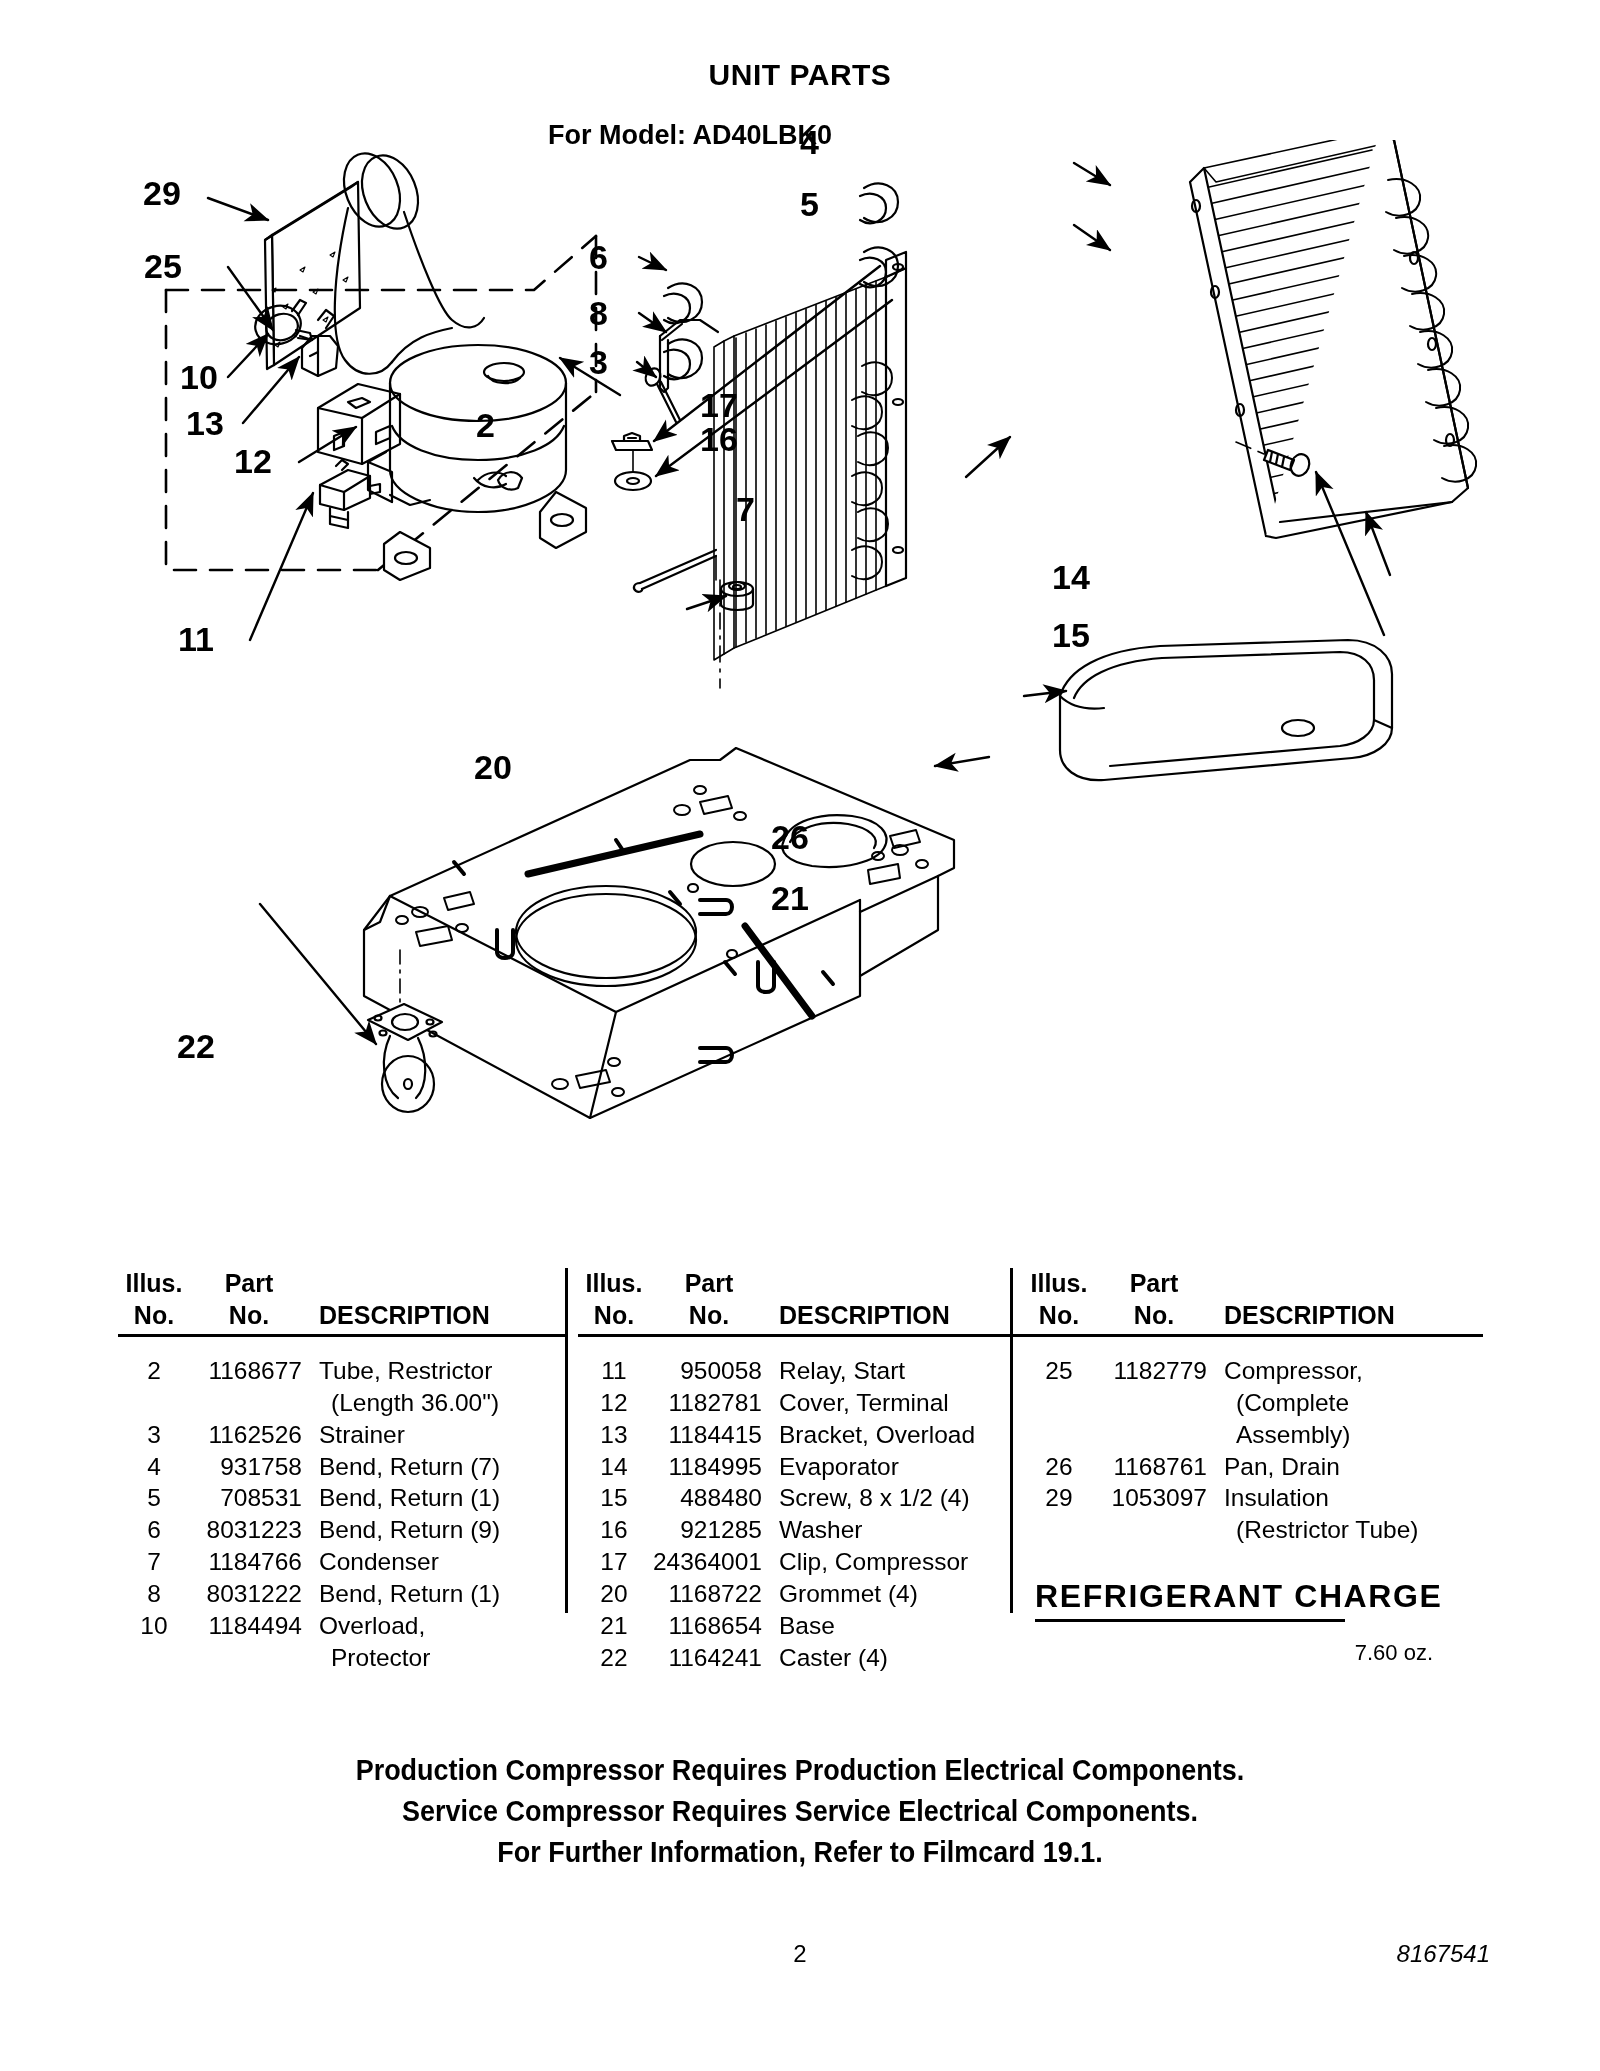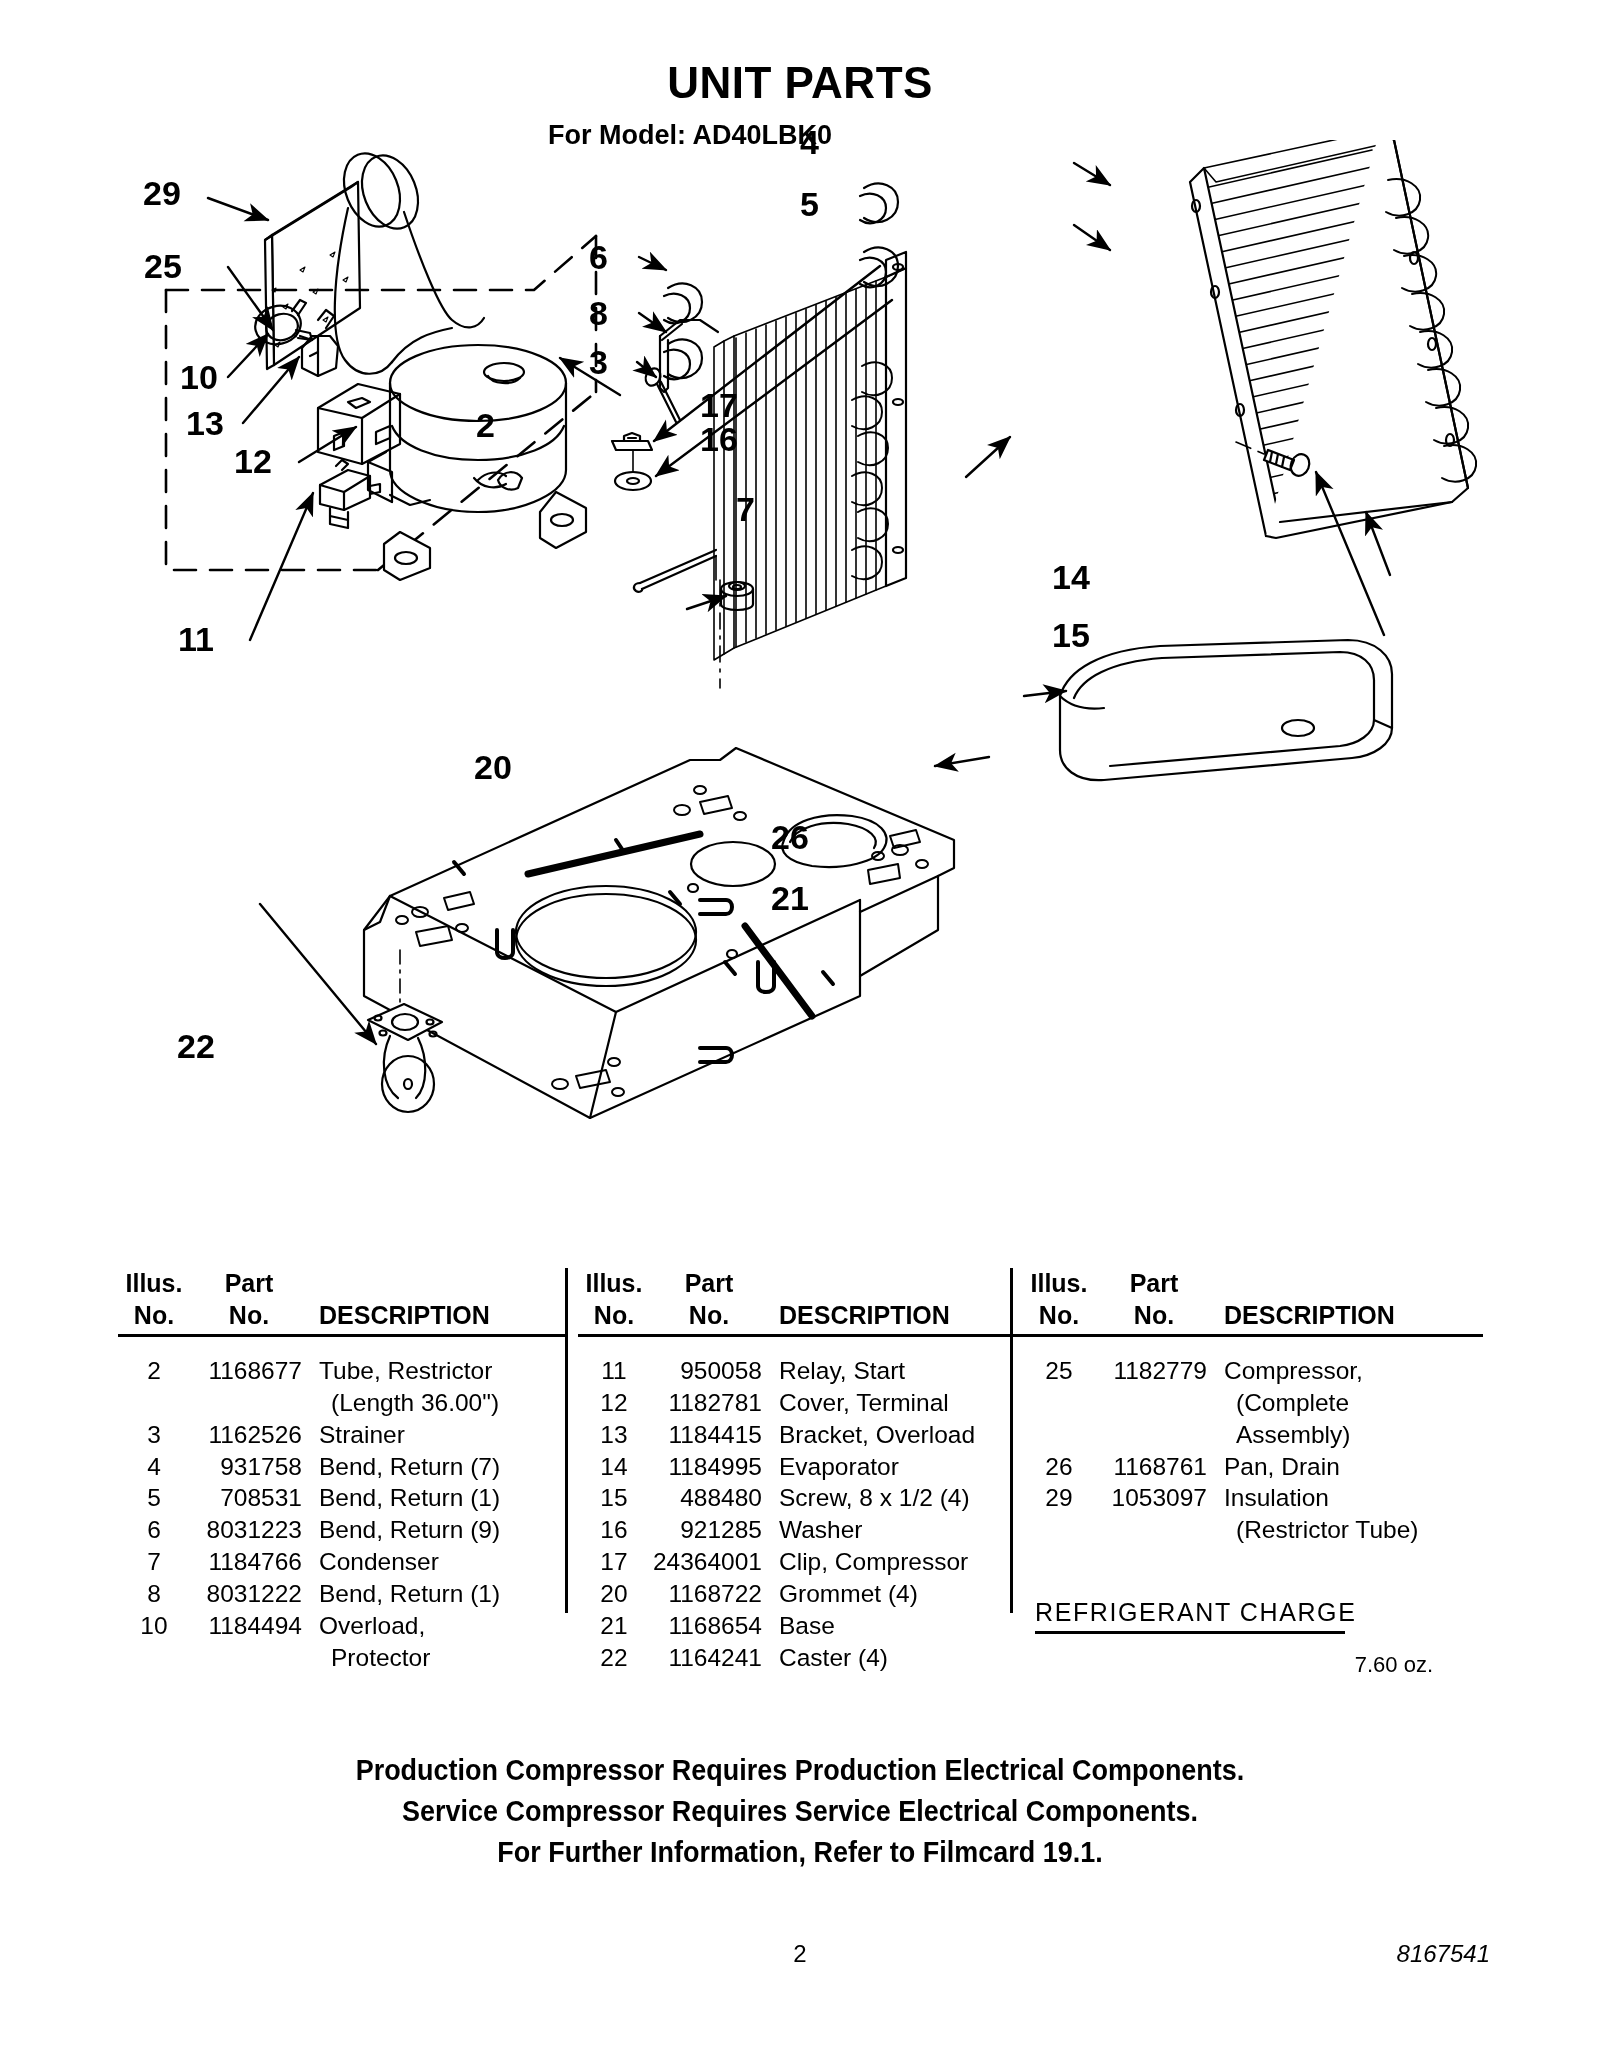--- a/index.html
+++ b/index.html
@@ -16,21 +16,21 @@
     overflow: hidden;
   }
 
   
   .page-title {
     position: absolute;
     top: 58px;
     left: 0;
     width: 1600px;
     text-align: center;
-    font-size: 44px;
+    font-size: 30px;
     font-weight: bold;
     letter-spacing: 0.5px;
   }
   .page-subtitle {
     position: absolute;
     top: 120px;
     left: 0;
     width: 1380px;
     text-align: center;
     font-size: 27px;
@@ -104,23 +104,23 @@
     grid-template-columns: 72px 118px 1fr;
     font-size: 24.5px;
     line-height: 1.30;
   }
   .trow .illus { text-align: center; }
   .trow .part  { text-align: right; padding-right: 6px; }
   .trow .desc  { text-align: left; padding-left: 11px; }
   .trow.cont .desc { padding-left: 23px; }
 
   .refrig-title {
-    margin-top: 52px;
-    font-size: 25px;
-    font-weight: normal;
+    margin-top: 32px;
+    font-size: 32px;
+    font-weight: bold;
     letter-spacing: 1.6px;
     padding-left: 12px;
   }
   .refrig-rule {
     height: 3px;
     background: #000;
     margin-top: 4px;
     width: 310px;
     margin-left: 12px;
   }

